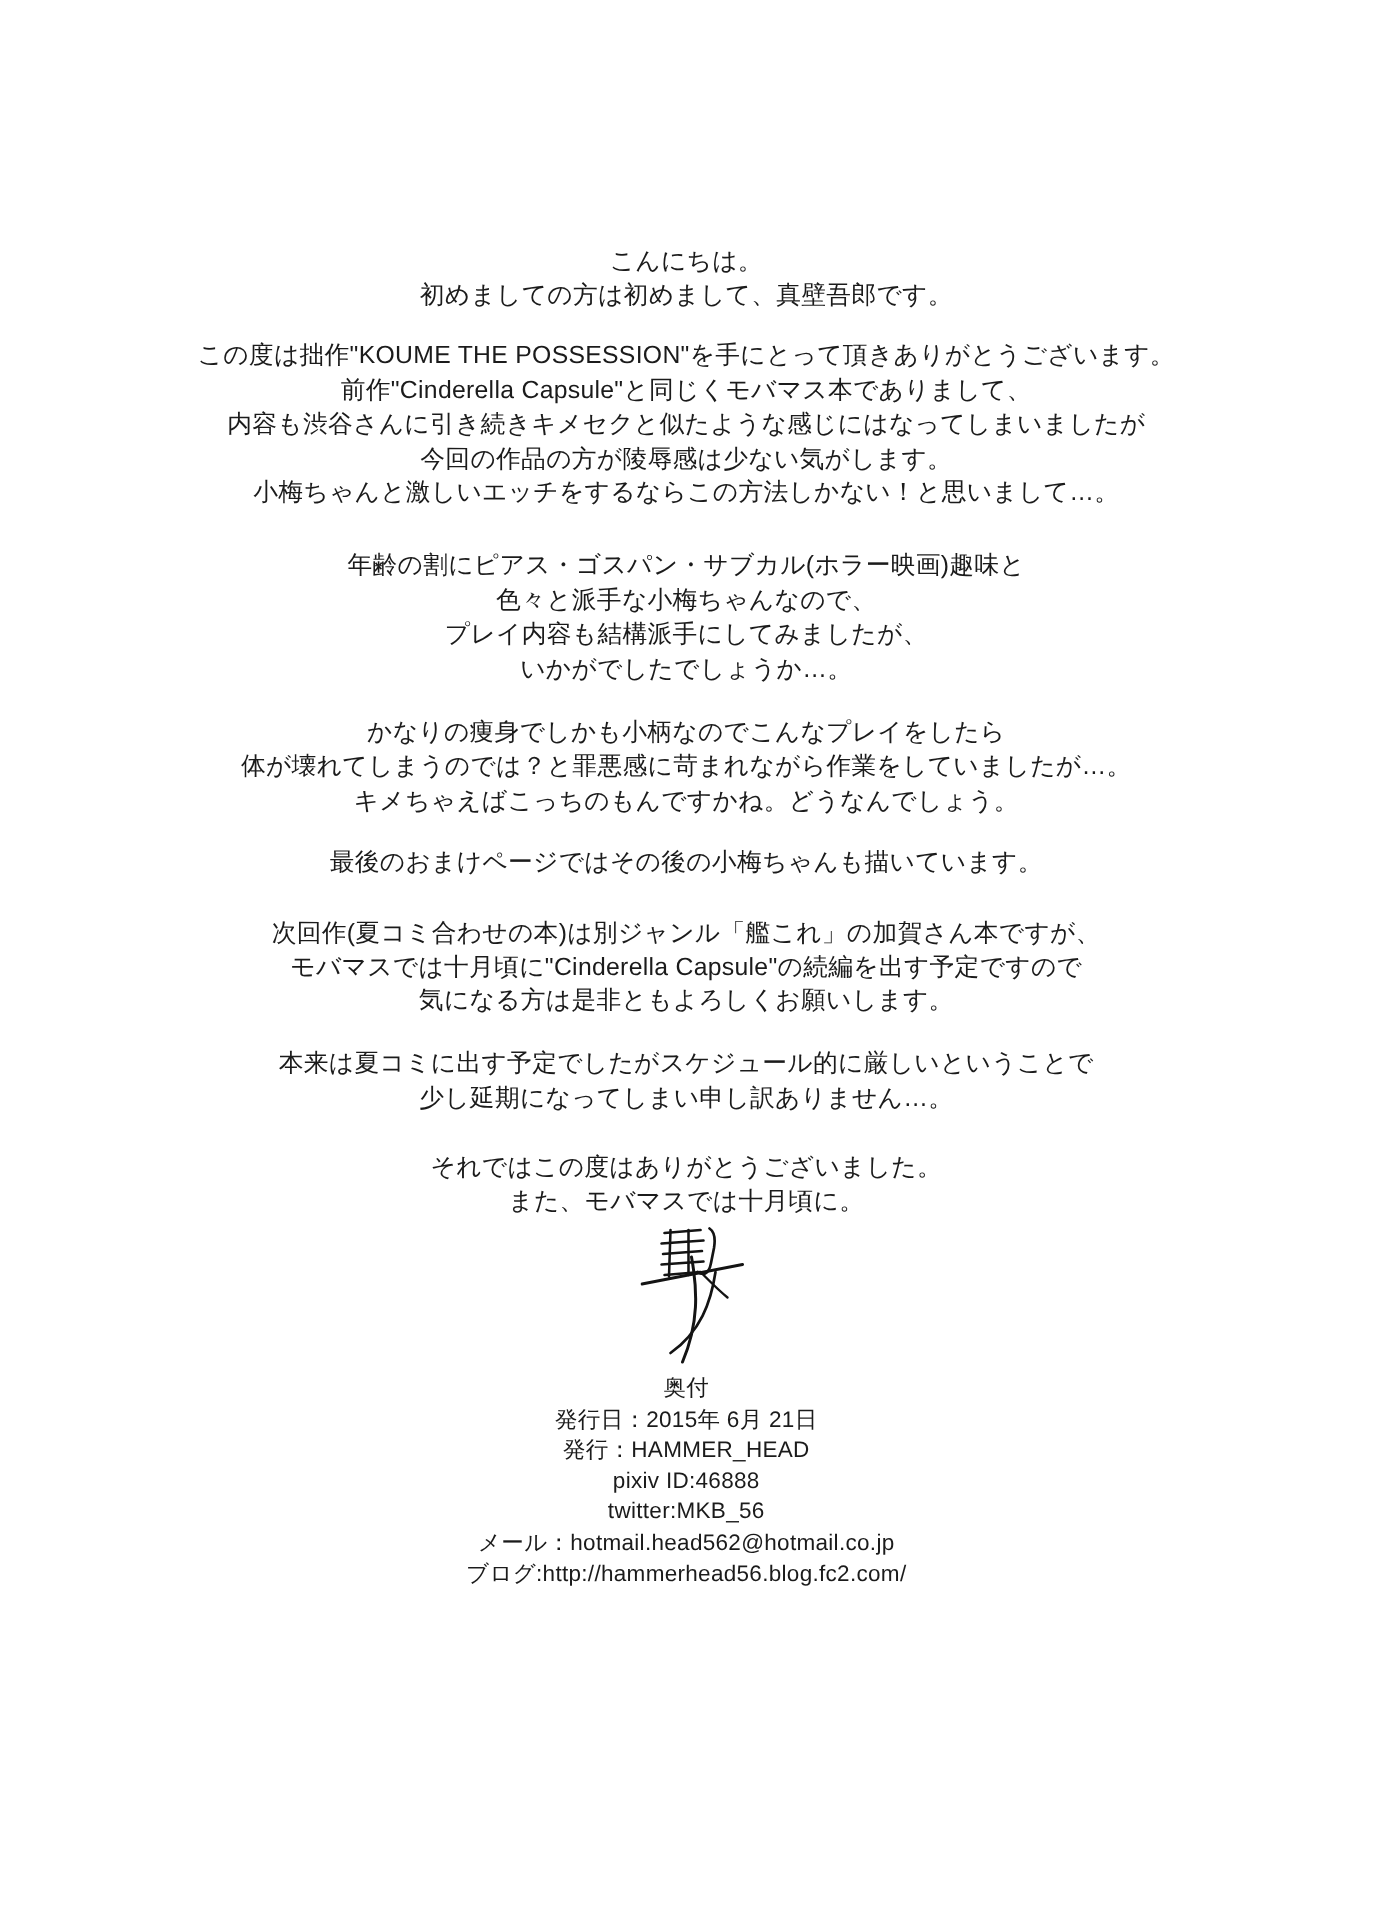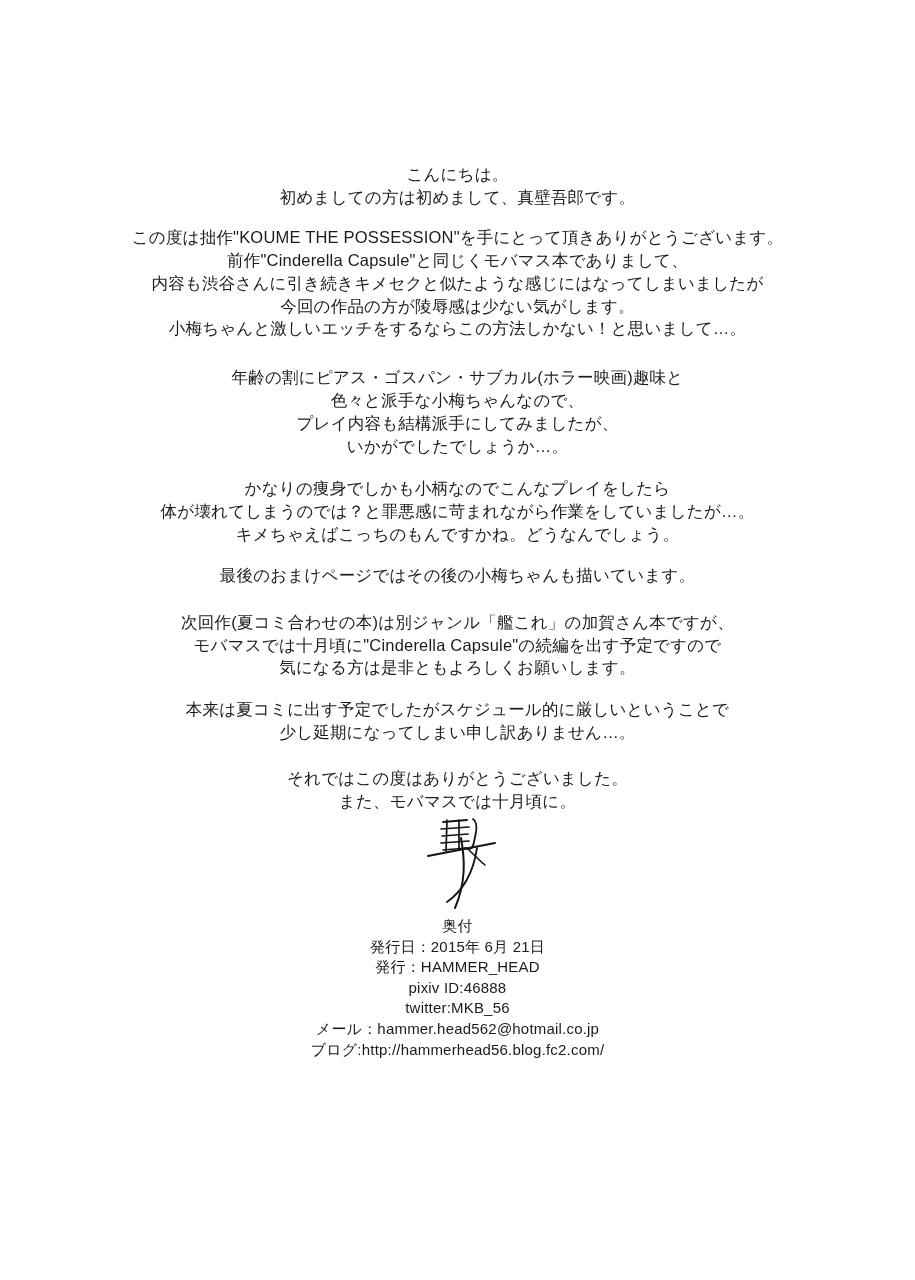--- a/index.html
+++ b/index.html
@@ -127,21 +127,21 @@
         <path d="M42,32 C48,38 53,43 58,47" stroke-width="1.6"></path>
       </svg>
     </div>
 
     <div class="colophon">
       <div class="line">奥付</div>
       <div class="line">発行日：2015年 6月 21日</div>
       <div class="line">発行：HAMMER_HEAD</div>
       <div class="line">pixiv ID:46888</div>
       <div class="line">twitter:MKB_56</div>
-      <div class="line">メール：hammer.head562@hotmail.co.jp</div>
+      <div class="line">メール：hotmail.head562@hotmail.co.jp</div>
       <div class="line">ブログ:http://hammerhead56.blog.fc2.com/</div>
       <div class="line">無断転載・複製禁止</div>
       <div class="line">For Only Only</div>
     </div>
 
   </div>
 
   <div class="pagenum">21</div>
 </div>
 

